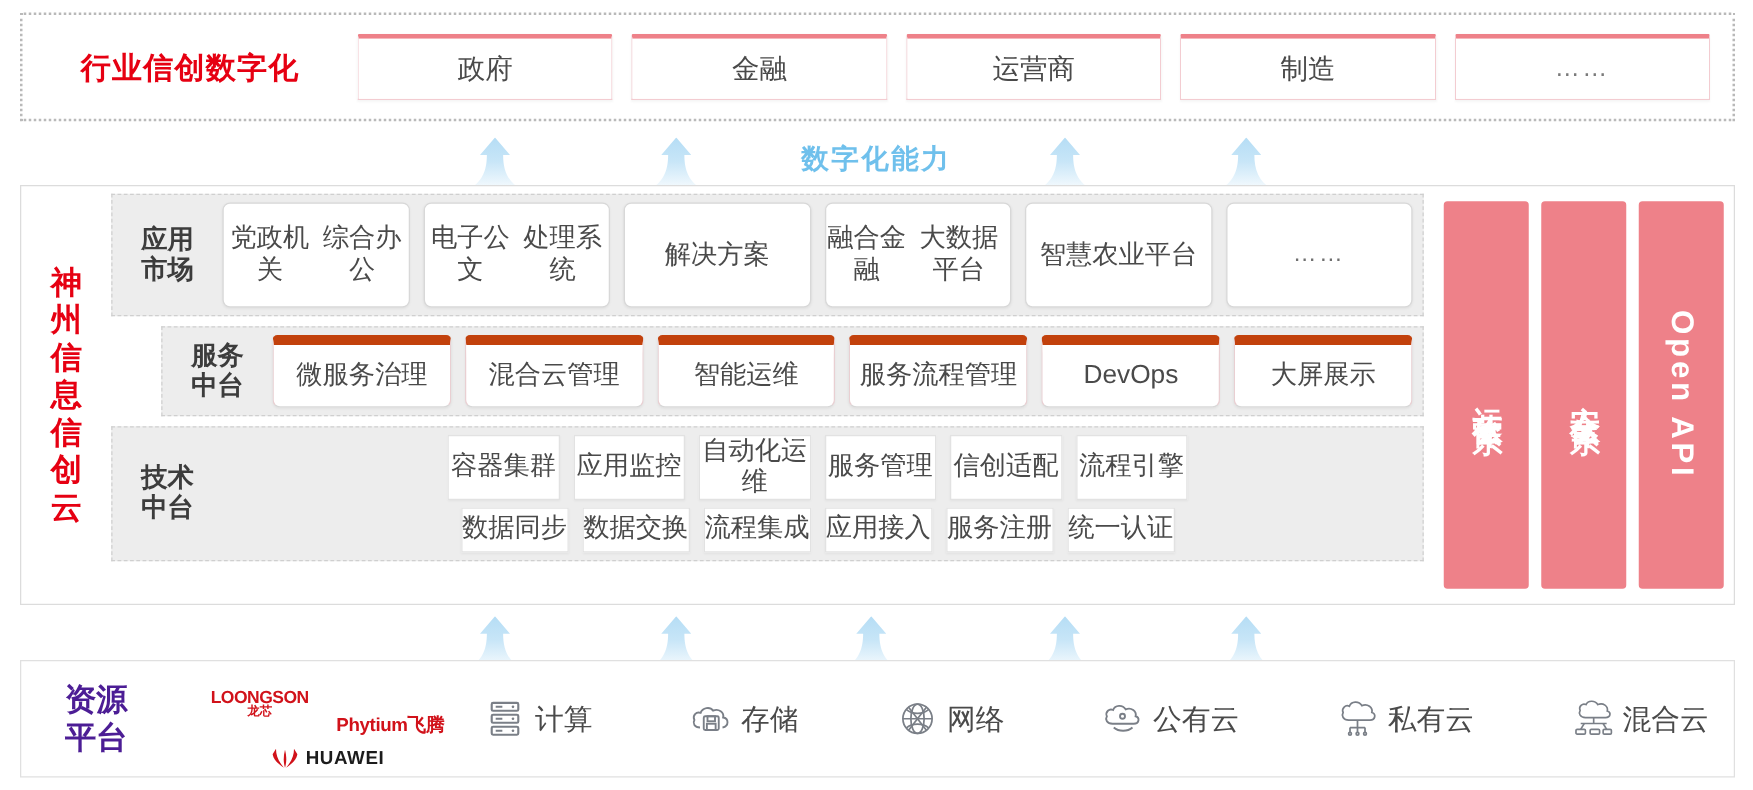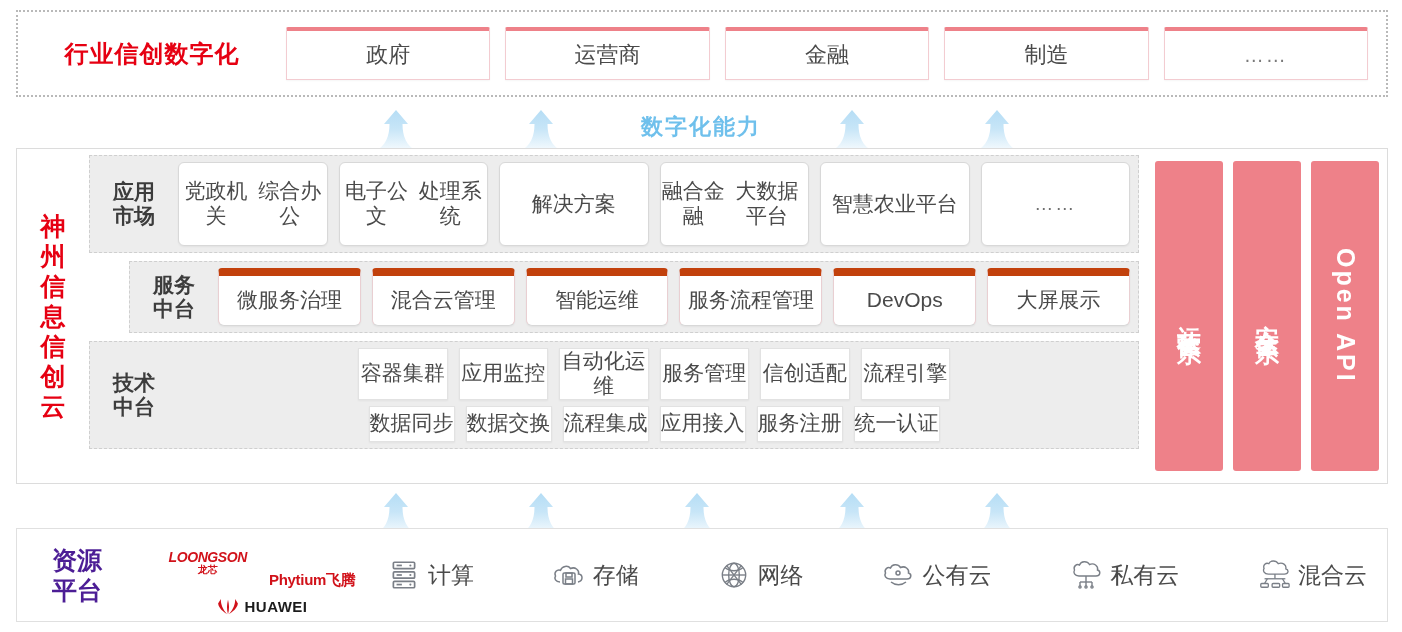--- a/index.html
+++ b/index.html
@@ -118,21 +118,21 @@
     font-weight: bold; font-size: 25px; line-height: 1.2;
   }
   .vendor-logos {
     width: 250px; display: flex; flex-direction: column;
     align-items: center; justify-content: center; gap: 8px;
   }
   .vendor-row { display: flex; align-items: center; justify-content: center; gap: 22px; }
   .logo-loongson { display: flex; flex-direction: column; align-items: center; line-height: 1; }
   .logo-loongson .en {
     color: #d1121a; font-weight: bold; font-size: 14px;
-    font-style: italic; letter-spacing: -0.4px;
+    letter-spacing: -0.4px;
   }
   .logo-loongson .cn { color: #d1121a; font-weight: bold; font-size: 10px; margin-top: 1px; }
   .logo-phytium { color: #d1121a; font-weight: bold; font-size: 15px; letter-spacing: -0.3px; margin-top: 36px; }
   .logo-huawei { display: flex; align-items: center; gap: 6px; }
   .logo-huawei .mark { width: 22px; height: 18px; }
   .logo-huawei .txt { color: #1c1c1c; font-weight: bold; font-size: 15px; letter-spacing: 0.5px; }
 
   .res-items { flex: 1; display: flex; align-items: center; justify-content: space-between; padding-right: 20px; }
   .res-item { display: flex; align-items: center; gap: 7px; }
   .res-item .ic { width: 34px; height: 34px; flex: none; }
@@ -140,22 +140,22 @@
 </style>
 </head>
 <body>
 
 <div id="root">
 
   <div class="industry-band">
     <div class="industry-title">行业信创数字化</div>
     <div class="industry-cards" id="industry-cards">
         <div class="industry-card">政府</div>
+        <div class="industry-card">金融</div>
         <div class="industry-card">运营商</div>
-        <div class="industry-card">金融</div>
         <div class="industry-card">制造</div>
         <div class="industry-card dots">……</div>
       </div>
   </div>
 
   <div class="arrow-strip top" id="arrows-top">
     <div class="cap-label">数字化能力</div>
   <div class="up-arrow" style="left: 374px;"><svg viewBox="0 0 44 42" width="44" height="42" aria-hidden="true">
           <defs>
             <linearGradient id="ag1" x1="0" y1="1" x2="0" y2="0">

